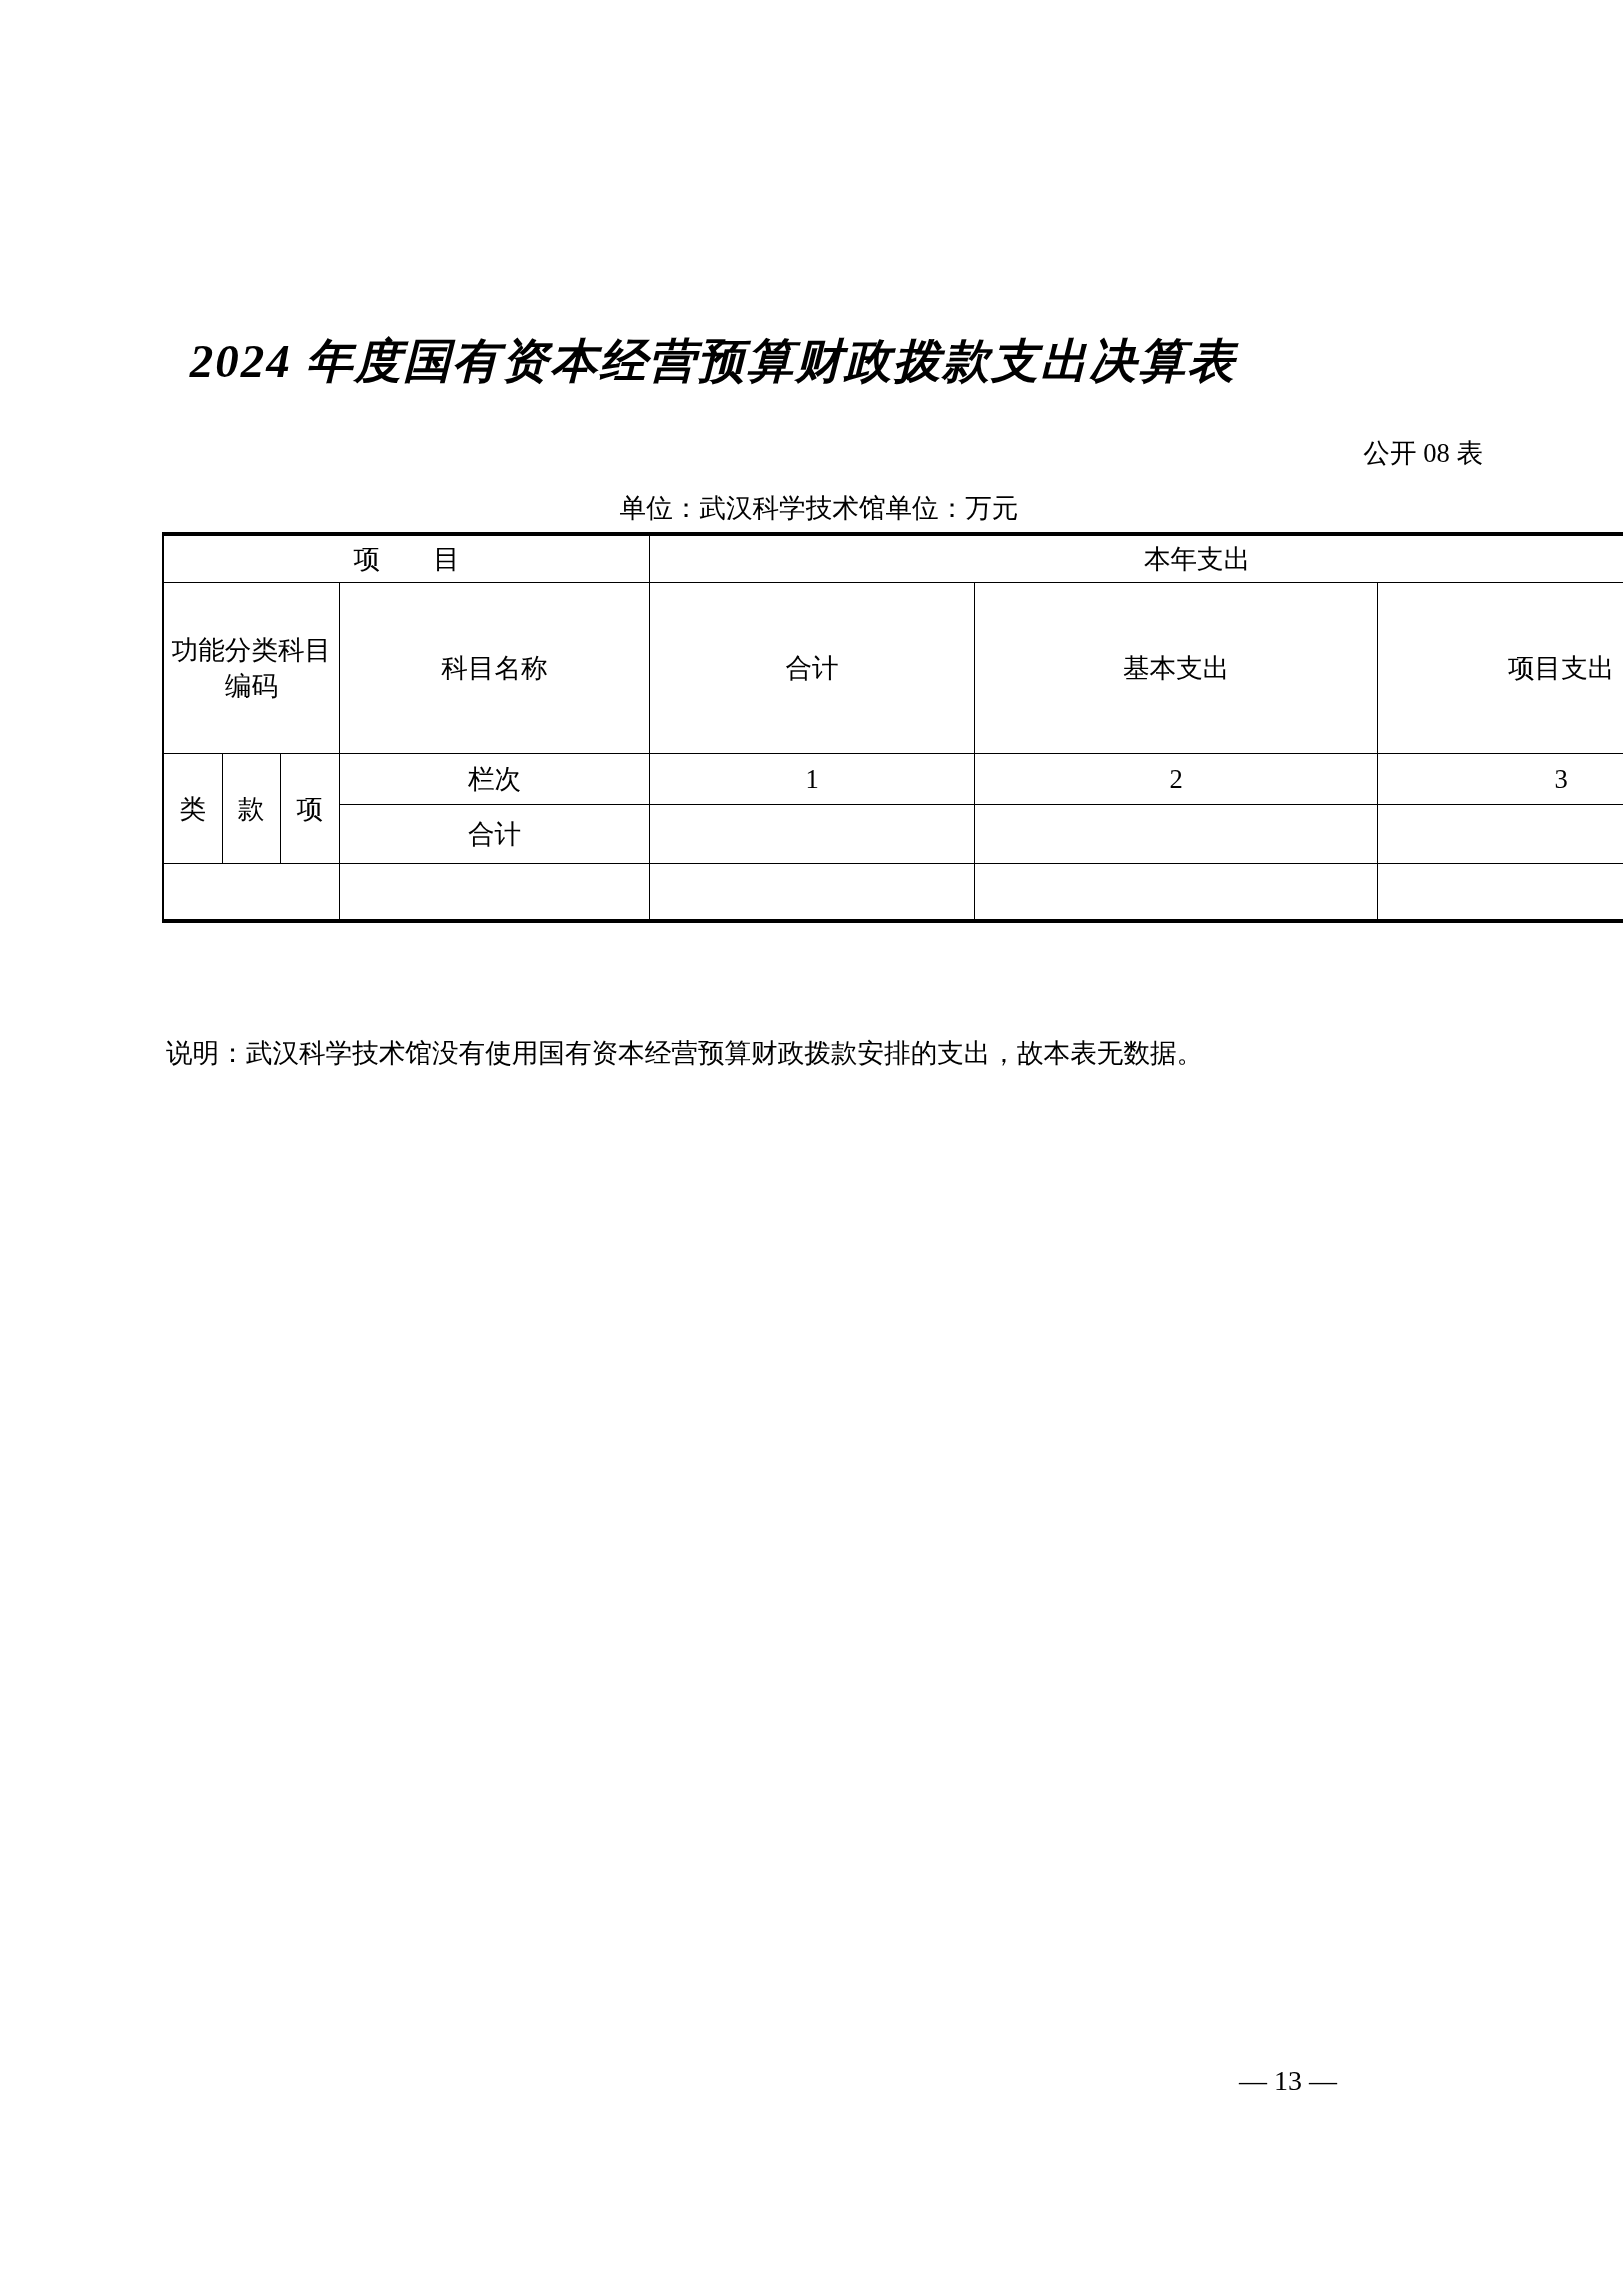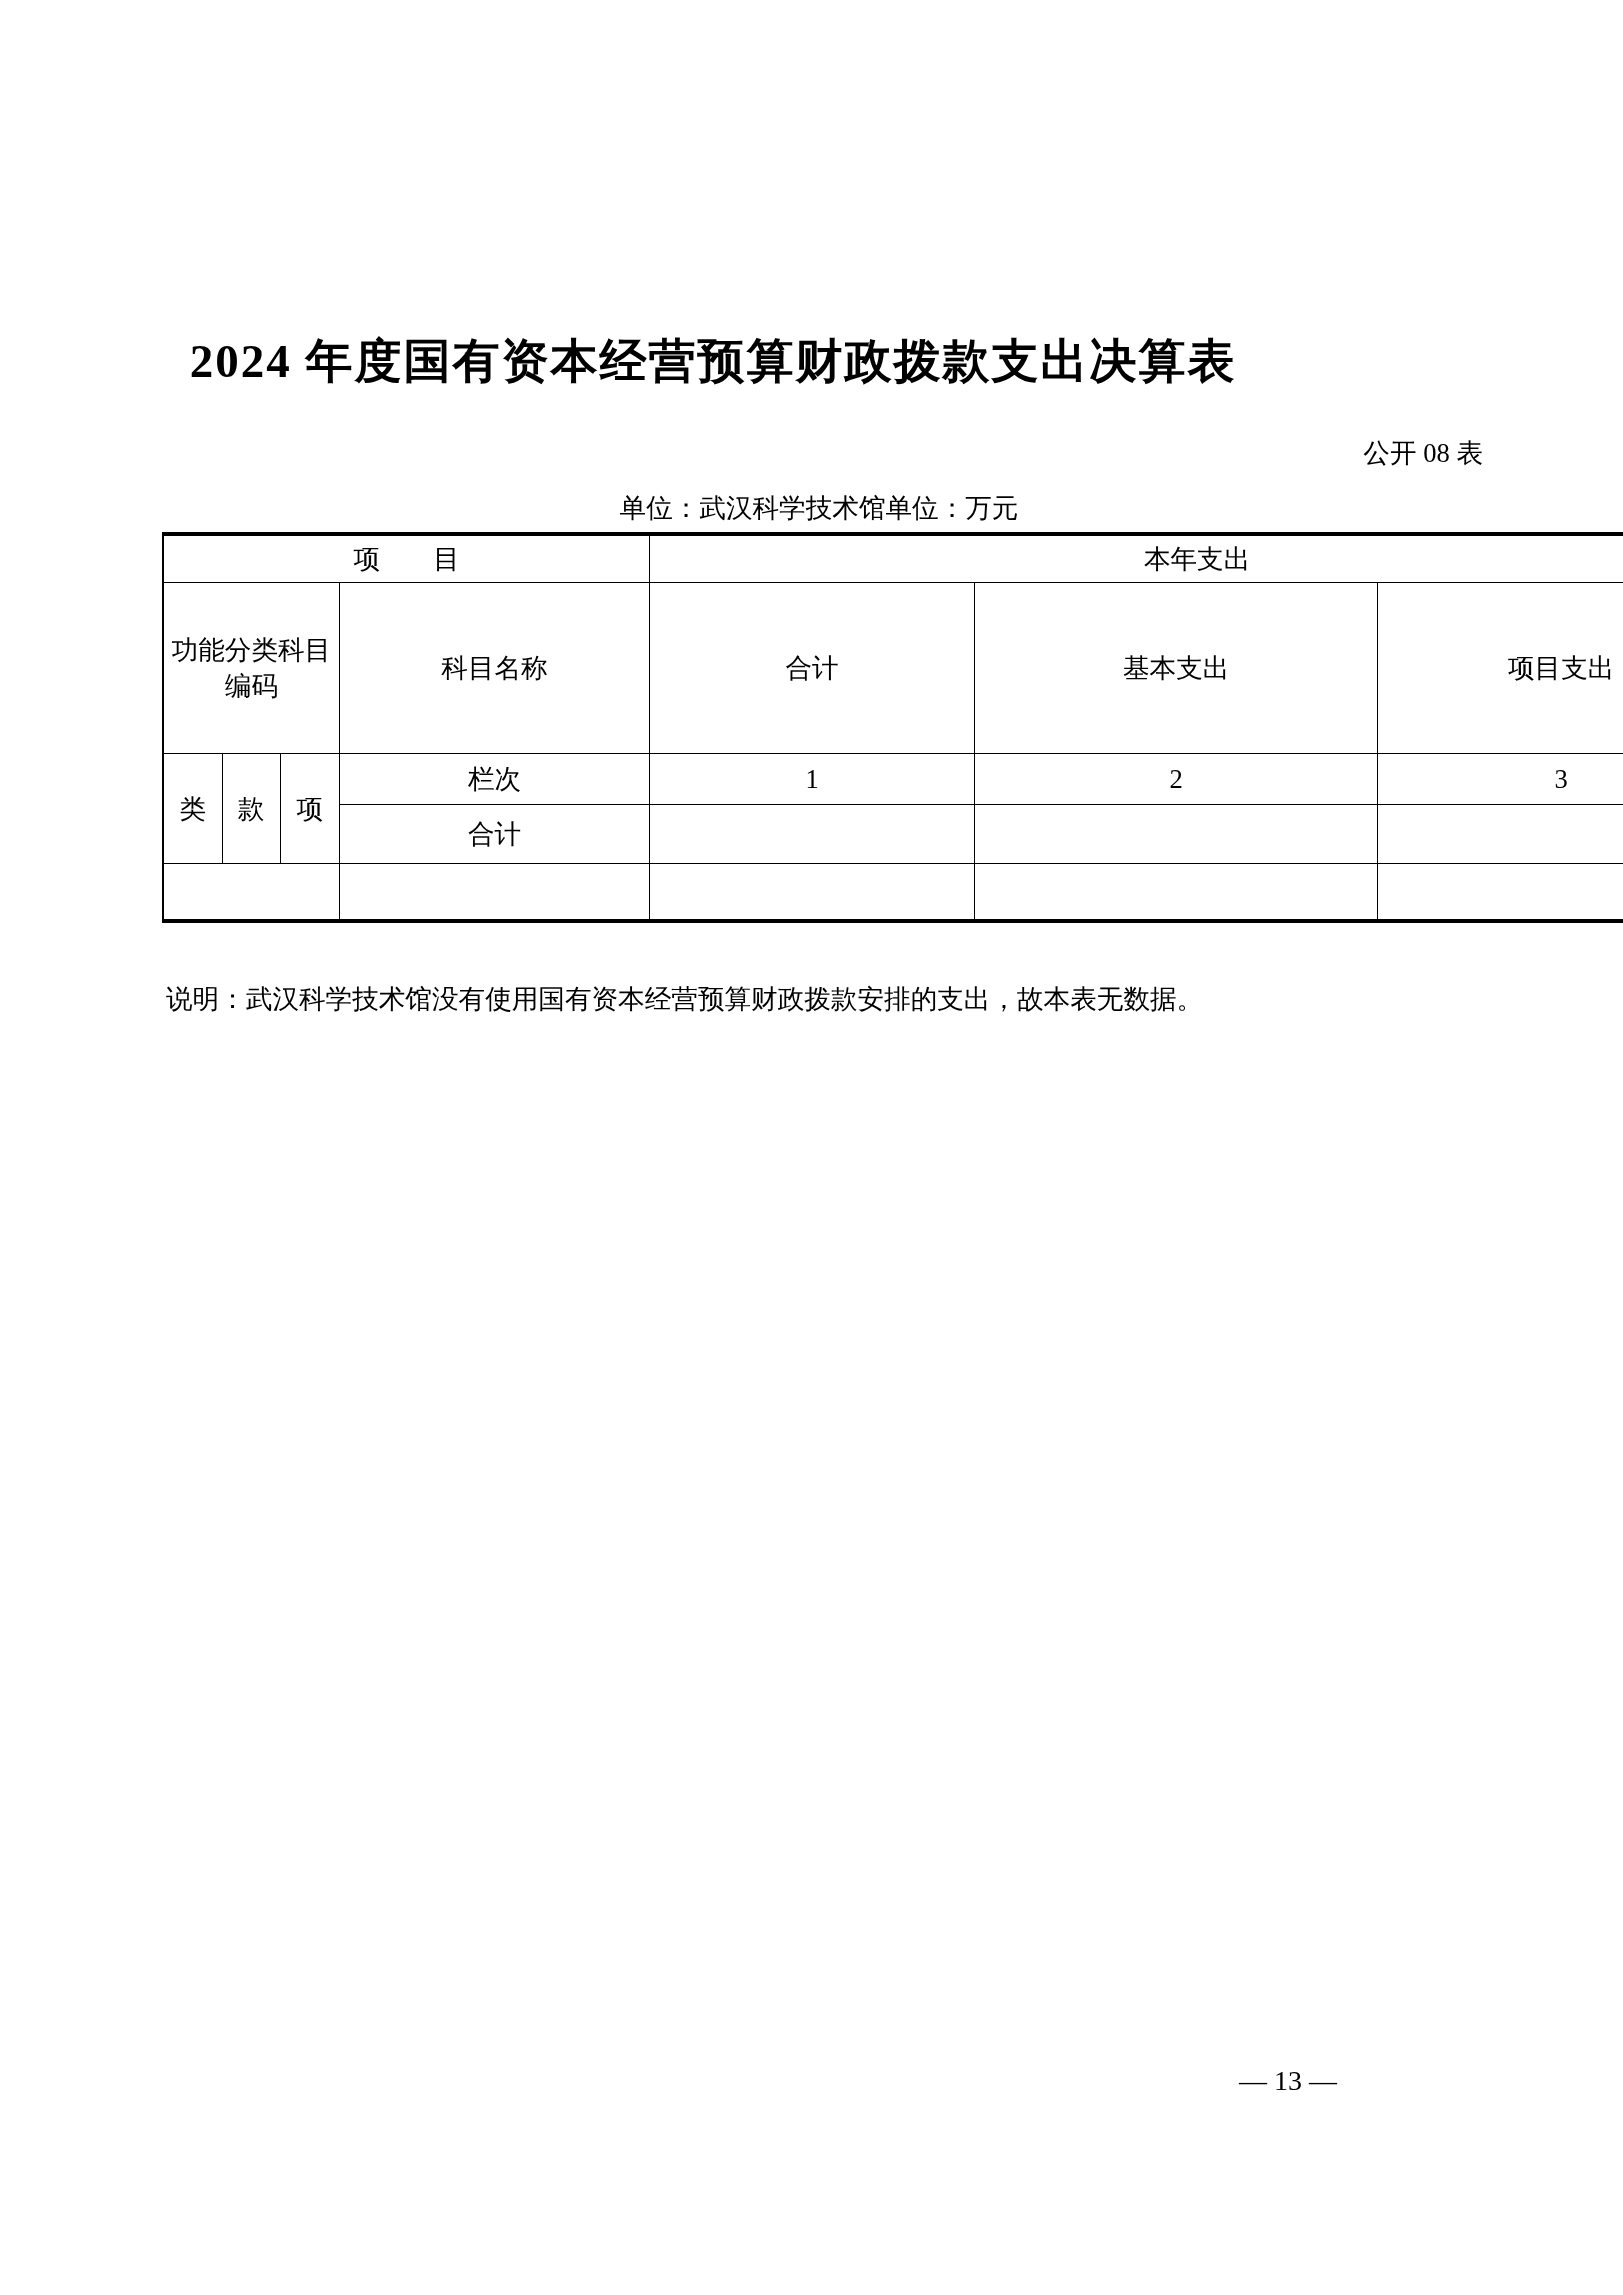--- a/index.html
+++ b/index.html
@@ -6,21 +6,21 @@
   body {
     width: 1623px; height: 2295px; position: relative;
     font-family: "Liberation Serif", "DejaVu Serif", serif;
     color: #000000;
   }
   .page { position: absolute; inset: 0; background: #ffffff; }
 
   .doc-title {
     position: absolute; top: 330px; left: 0; width: 1426px;
     text-align: center; font-size: 47px; font-weight: bold;
-    letter-spacing: 2px; white-space: nowrap;
+    letter-spacing: 2px; white-space: nowrap; font-style: italic;
   }
   .table-code {
     position: absolute; top: 435px; right: 140px;
     font-size: 26.6px; white-space: nowrap;
   }
   .unit-row {
     position: absolute; top: 490px; left: 166px; right: 151px;
     display: flex; justify-content: center;
     font-size: 26.6px; white-space: nowrap;
   }
@@ -38,21 +38,21 @@
   }
   td.tb { border-bottom-width: 4.1px; }
   tr.r1 td { height: 46px; }
   tr.r2 td { height: 170px; }
   tr.r3 td { height: 50px; margin-left: 32px; }
   tr.r4 td { height: 58px; }
   tr.r5 td { height: 55px; }
 
   .note-line { position: absolute; left: 166px; font-size: 26.6px; white-space: nowrap; }
   .note-1 { top: 947px; }
-  .note-2 { top: 981px; font-family: Liberation Serif, serif; }
+  .note-2 { top: 1035px; font-family: Liberation Serif, serif; }
 
   .page-number { position: absolute; left: 1239px; top: 2065px; font-size: 28px; white-space: nowrap; }
 </style>
 </head>
 <body>
 
 <div class="page">
 
   <div class="doc-title">2024 年度国有资本经营预算财政拨款支出决算表</div>
 

